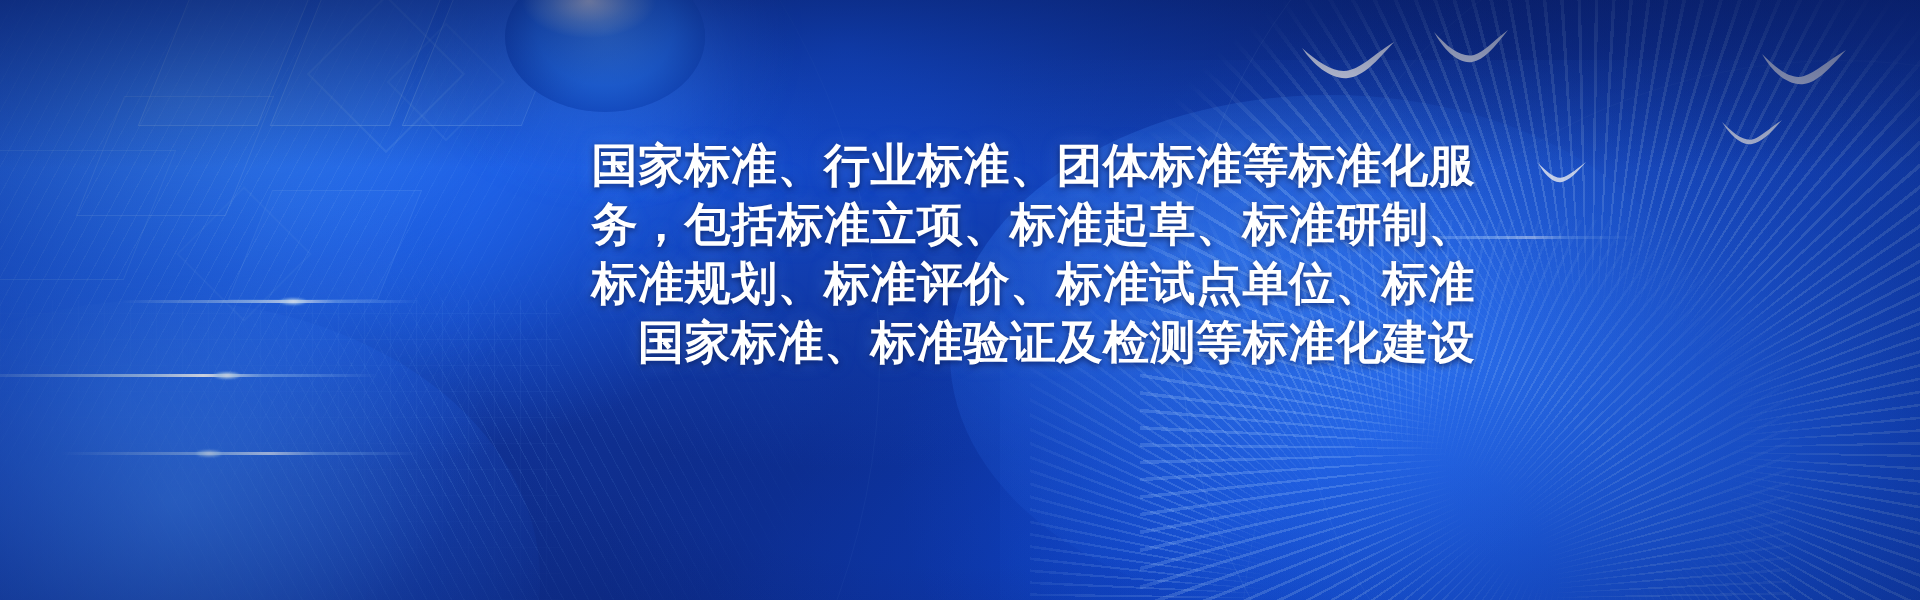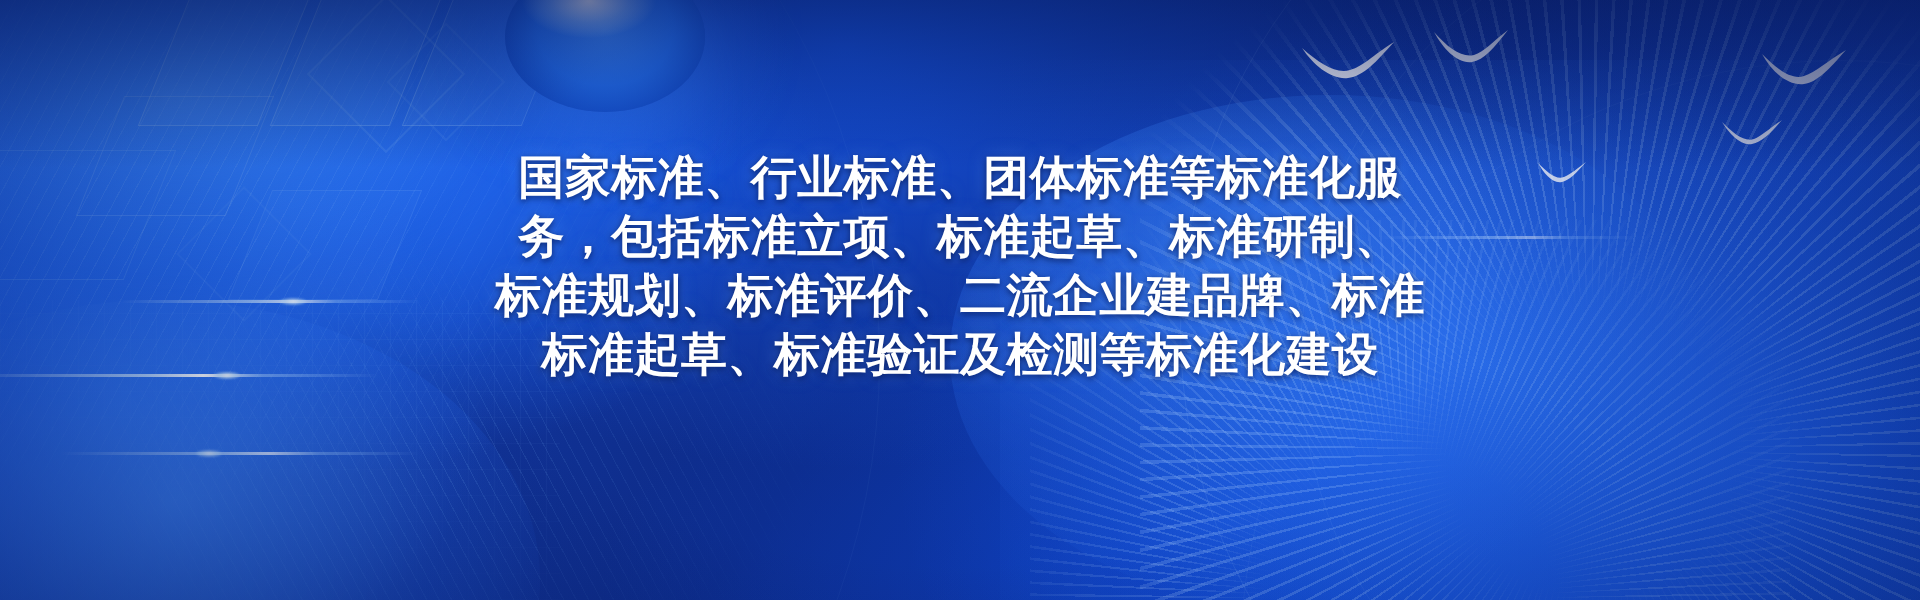--- a/index.html
+++ b/index.html
@@ -155,23 +155,23 @@
   .subtitle{
     color:#ffffff;
     font-size:30px;
     font-weight:bold;
     letter-spacing:.5px;
     line-height:1.2;
     text-shadow:0 1px 4px rgba(5,25,90,.75), 0 0 14px rgba(120,180,255,.35);
     white-space:nowrap;
   }
   .headline{
-    margin-top:40px;
+    margin-top:28px;
     width:1030px;
-    text-align:center;
+    text-align:right;
     color:#ffffff;
     font-size:46px;
     font-weight:bold;
     line-height:1.28;
     letter-spacing:.5px;
     text-shadow:0 2px 6px rgba(4,22,86,.85), 0 0 18px rgba(120,180,255,.35);
   }
 </style>
 </head>
 <body>
@@ -246,18 +246,18 @@
   </div>
 
   <div class="bg bg-vignette"></div>
   <div class="bg bg-darktop"></div>
 
   <div class="content">
 
     <div class="headline">
       <div>国家标准、行业标准、团体标准等标准化服</div>
       <div>务，包括标准立项、标准起草、标准研制、</div>
-      <div>标准规划、标准评价、二流企业建品牌、标准</div>
-      <div>标准起草、标准验证及检测等标准化建设</div>
+      <div>标准规划、标准评价、标准试点单位、标准</div>
+      <div>国家标准、标准验证及检测等标准化建设</div>
     </div>
   </div>
 
 </div>
 
 </body></html>

